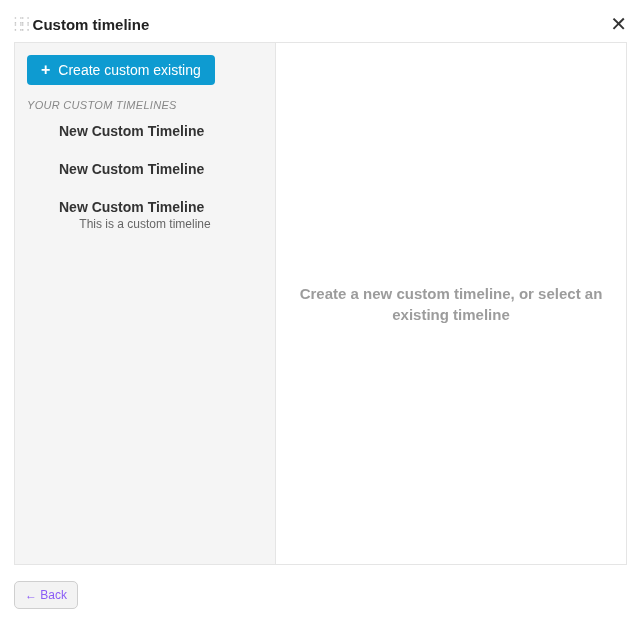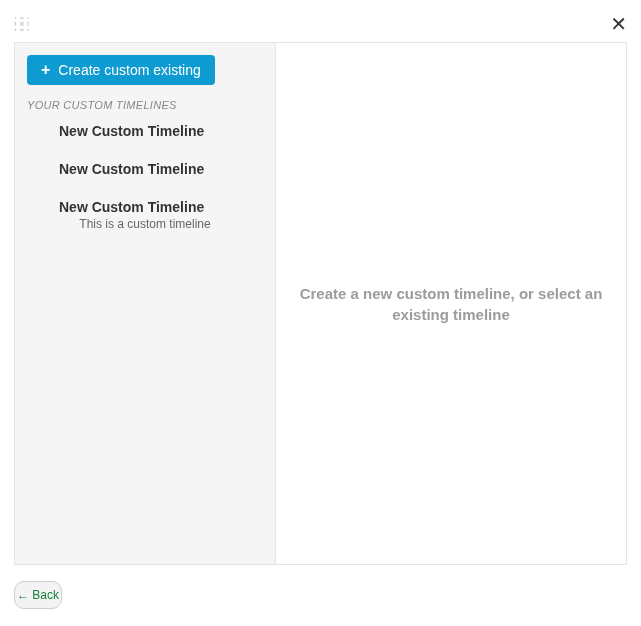--- a/index.html
+++ b/index.html
@@ -115,34 +115,35 @@
       font-size: 15px;
       font-weight: bold;
       line-height: 1.4;
     }
     .footer {
       padding-top: 16px;
     }
     .back-btn {
       border: 1px solid #cfcfcf;
       background: #f3f3f3;
-      color: #15803d;
+      color: #8b5cf6;
       font-size: 12px;
-      padding: 6px 2px;
-      border-radius: 10px;
+      padding: 6px 10px;
+      border-radius: 5px;
       cursor: pointer;
     }
   </style>
 </head>
 <body>
 
 <div class="dialog">
   <div class="header">
     <div class="header-left">
       <div class="dots-icon">∷∷<br>∷∷</div>
+      <div class="title">Custom timeline</div>
     </div>
     <div class="close-icon">✕</div>
   </div>
 
   <div class="body">
     <div class="sidebar">
       <button class="create-btn">
         <span class="plus-icon">+</span>
         <span>Create custom existing</span>
       </button>

